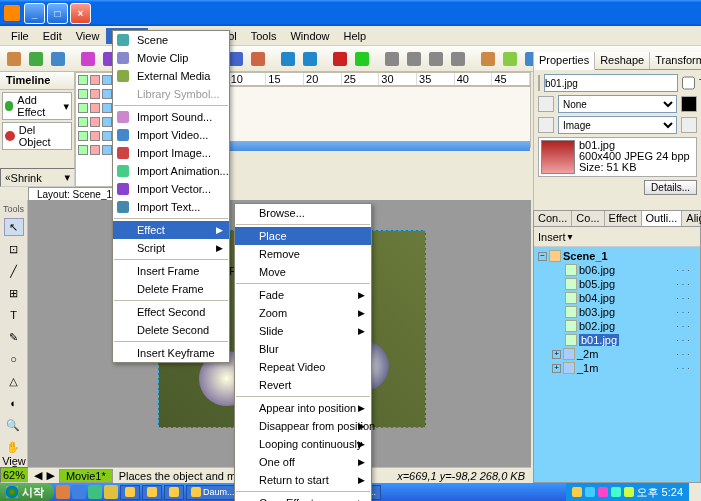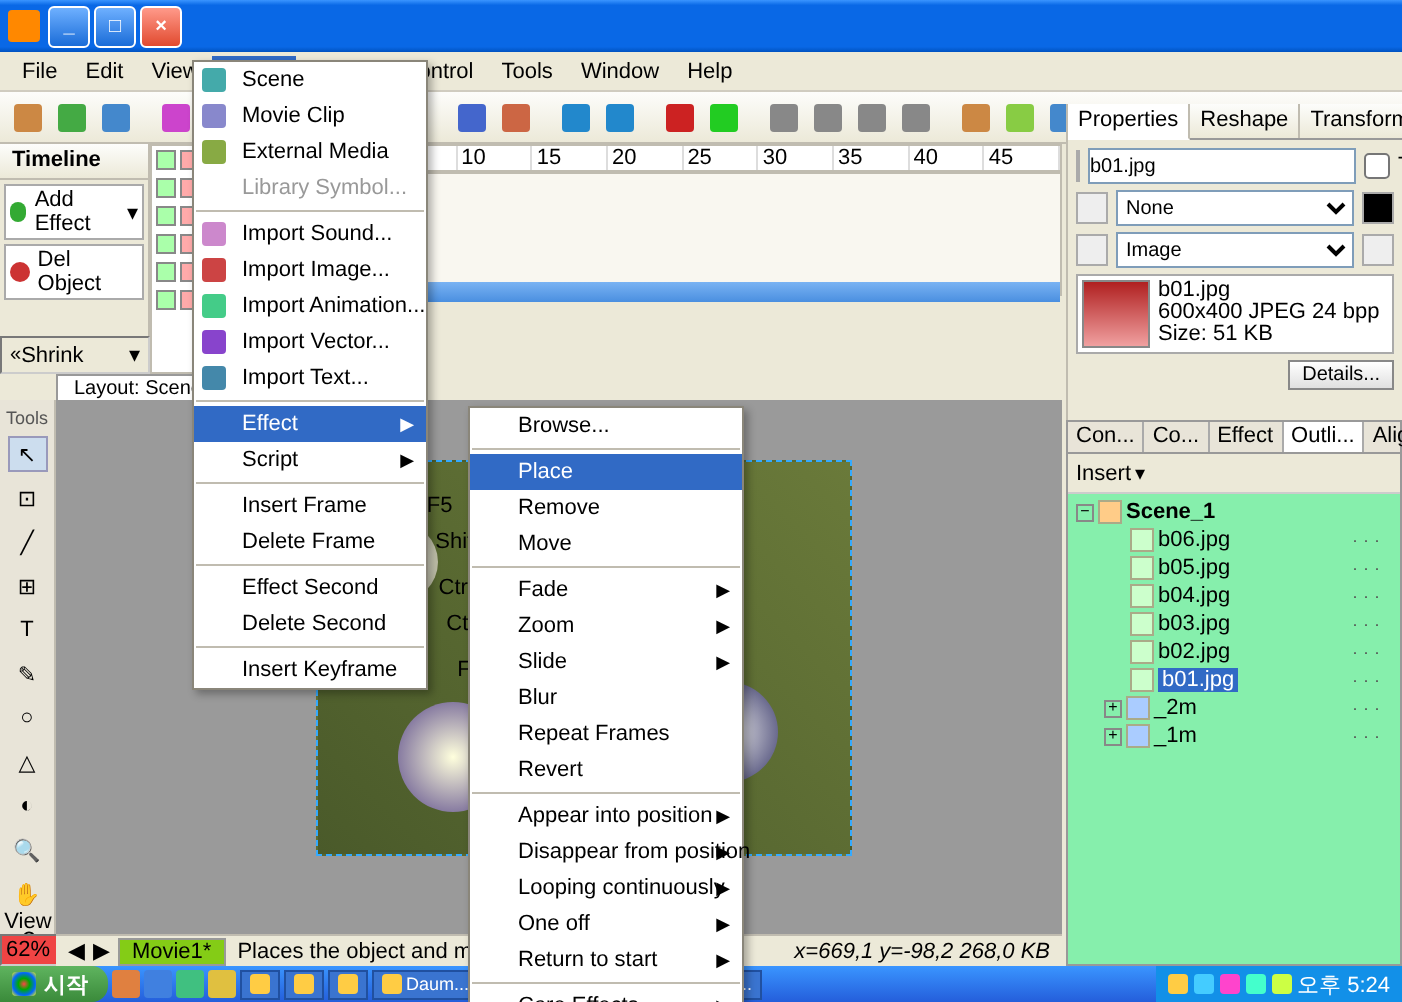--- a/index.html
+++ b/index.html
@@ -55,32 +55,32 @@
 .rtab { padding:2px 5px; border-right:1px solid #c0bcb0; }
 .rtab.active { background:#fff; border-bottom:1px solid #fff; margin-bottom:-1px; }
 .rcontent { padding:4px; background:#ece9d8; }
 .rfield { display:flex; align-items:center; gap:4px; margin-bottom:3px; }
 .rfield .ico { width:16px; height:16px; background:#eee; border:1px solid #aaa; }
 .rfield select,.rfield input { font-size:10px; height:18px; border:1px solid #7f9db9; background:#fff; }
 .thumbrow { display:flex; gap:4px; border:1px solid #aaa; padding:2px; background:#fff; margin-top:3px; }
 .thumb { width:34px; height:34px; background:linear-gradient(#b02020,#f0a0a0); border:1px solid #888; }
 .thumb-txt { font-size:9px; line-height:11px; }
 .detailsbtn { font-size:10px; padding:1px 6px; margin-top:3px; border:1px solid #888; background:linear-gradient(#fff,#e0e0e0); float:right; }
-.outline { position:absolute; right:0; top:210px; width:168px; bottom:18px; background:#86efac; border:1px solid #999; }
+.outline { position:absolute; right:0; top:210px; width:168px; bottom:18px; background:#7dd3fc; border:1px solid #999; }
 .otabs { display:flex; height:16px; font-size:9px; background:#e8e4d8; border-bottom:1px solid #999; }
 .otab { padding:1px 4px; border-right:1px solid #aaa; }
 .otab.active { background:#fff; }
 .otool { height:20px; background:#ece9d8; border-bottom:1px solid #ccc; display:flex; align-items:center; padding:0 4px; gap:2px; font-size:10px; }
 .tree { padding:2px 4px; font-size:10px; }
 .tnode { display:flex; align-items:center; height:14px; gap:2px; }
 .tnode .box { width:9px; height:9px; border:1px solid #888; display:flex; align-items:center; justify-content:center; font-size:8px; line-height:8px; }
 .tnode .ic { width:12px; height:12px; background:#ffc; border:1px solid #aa8; }
 .tnode.sel .lbl { background:#316ac5; color:#fff; padding:0 2px; }
 .tnode .dots { margin-left:auto; display:flex; gap:8px; padding-right:6px; color:#555; font-size:9px; }
-.taskbar { position:absolute; left:0; right:0; bottom:0; height:18px; background:linear-gradient(#3a95ff,#245edb); display:flex; align-items:center; color:#fff; font-size:10px; }
+.taskbar { position:absolute; left:0; right:12px; bottom:0; height:18px; background:linear-gradient(#3a95ff,#245edb); display:flex; align-items:center; color:#fff; font-size:10px; }
 .startbtn { height:18px; padding:0 10px 0 6px; background:linear-gradient(#5fb45f,#3a8a3a); display:flex; align-items:center; gap:4px; font-weight:bold; border-radius:0 8px 8px 0; }
 .tbitem { height:15px; padding:0 4px; margin-left:2px; background:#3a74d0; border:1px solid #2050a0; display:flex; align-items:center; gap:2px; font-size:9px; max-width:60px; overflow:hidden; white-space:nowrap; }
 .tray { margin-left:auto; background:#1290e8; height:18px; display:flex; align-items:center; padding:0 6px; gap:3px; }
 .statusbar { position:absolute; left:28px; right:170px; bottom:18px; height:16px; background:#ece9d8; border-top:1px solid #c0bcb0; display:flex; align-items:center; padding:0 6px; font-size:10px; }
 .statusbar .tab { border:1px solid #999; padding:0 6px; background:#84cc16; margin-right:6px; }
 .statusbar .coords { margin-left:auto;font-style:italic; }
 .viewpct { position:absolute; left:0; bottom:34px; width:28px; font-size:9px; text-align:center; }
 .ico-sq { display:inline-block; border-radius:2px; }
 </style>
 </head>
@@ -297,21 +297,21 @@
     <div class="flower" style="left:20px;top:30px;width:40px;height:40px;background:radial-gradient(#eee,#aa8)"></div>
     <div class="flower" style="left:80px;top:60px;width:50px;height:50px;background:radial-gradient(#ffe,#cc6)"></div>
     <div class="flower" style="left:150px;top:40px;width:45px;height:45px;background:radial-gradient(#eef,#648)"></div>
     <div class="flower" style="left:40px;top:120px;width:55px;height:55px;background:radial-gradient(#ffd,#548)"></div>
     <div class="flower" style="left:180px;top:110px;width:50px;height:50px;background:radial-gradient(#eee,#336)"></div>
   </div>
 </div>
 <div class="viewpct">
     <div>View</div>
   </div>
-<div style="position:absolute;left:0;bottom:18px;width:50px;height:16px;background:#ef4444;border:1px inset #ccc;font-size:10px;display:flex;align-items:center;padding:0 2px">
+<div style="position:absolute;left:0;bottom:18px;width:50px;height:16px;background:#84cc16;border:1px inset #ccc;font-size:10px;display:flex;align-items:center;padding:0 2px">
     <span>62%</span>
     <span style="margin-left:auto">▾</span>
   </div>
 
 <div class="rightpane">
   <div class="rtabs" id="rtabs">
       <div class="rtab active">Properties</div>
       <div class="rtab">Reshape</div>
       <div class="rtab">Transform</div>
     </div>
@@ -404,21 +404,21 @@
       </div>
       <div class="tnode" style="padding-left: 14px;">
         <span class="box">+</span>
         <span class="ic" style="background:#acf"></span>
         <span class="lbl">_1m</span>
         <span class="dots">· · ·</span>
       </div>
     </div>
 </div>
 
-<div class="dropdown" id="dd1" style="left:96px;top:30px;width:118px">
+<div class="dropdown" id="dd1" style="left:112px;top:30px;width:118px">
     <div class="dd-item">
       <span class="ico ico-sq" style="background:#4aa;width:12px;height:12px"></span>
       <span>Scene</span>
     </div>
     <div class="dd-item">
       <span class="ico ico-sq" style="background:#88c;width:12px;height:12px"></span>
       <span>Movie Clip</span>
     </div>
     <div class="dd-item">
       <span class="ico ico-sq" style="background:#8a4;width:12px;height:12px"></span>
@@ -426,20 +426,24 @@
     </div>
     <div class="dd-item disabled">
       <span>Library Symbol...</span>
     </div>
     <div class="dd-sep"></div>
     <div class="dd-item">
       <span class="ico ico-sq" style="background:#c8c;width:12px;height:12px"></span>
       <span>Import Sound...</span>
     </div>
     <div class="dd-item">
+      <span class="ico ico-sq" style="background:#48c;width:12px;height:12px"></span>
+      <span>Import Video...</span>
+    </div>
+    <div class="dd-item">
       <span class="ico ico-sq" style="background:#c44;width:12px;height:12px"></span>
       <span>Import Image...</span>
     </div>
     <div class="dd-item">
       <span class="ico ico-sq" style="background:#4c8;width:12px;height:12px"></span>
       <span>Import Animation...</span>
     </div>
     <div class="dd-item">
       <span class="ico ico-sq" style="background:#84c;width:12px;height:12px"></span>
       <span>Import Vector...</span>
@@ -505,21 +509,21 @@
       <span class="arrow">▶</span>
     </div>
     <div class="dd-item">
       <span>Slide</span>
       <span class="arrow">▶</span>
     </div>
     <div class="dd-item">
       <span>Blur</span>
     </div>
     <div class="dd-item">
-      <span>Repeat Frames</span>
+      <span>Repeat Video</span>
     </div>
     <div class="dd-item">
       <span>Revert</span>
     </div>
     <div class="dd-sep"></div>
     <div class="dd-item">
       <span>Appear into position</span>
       <span class="arrow">▶</span>
     </div>
     <div class="dd-item">

